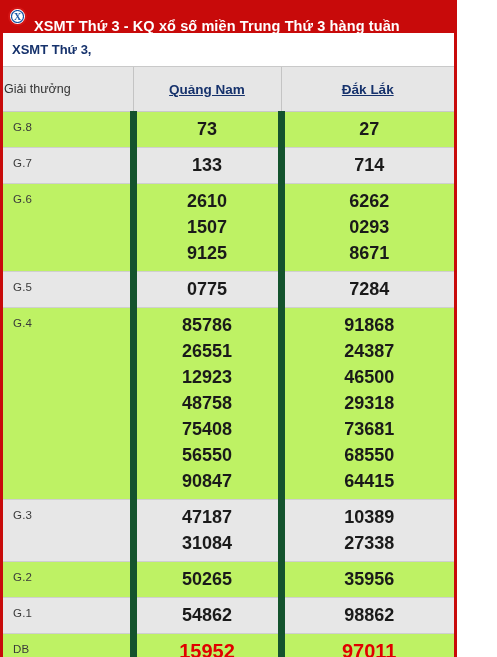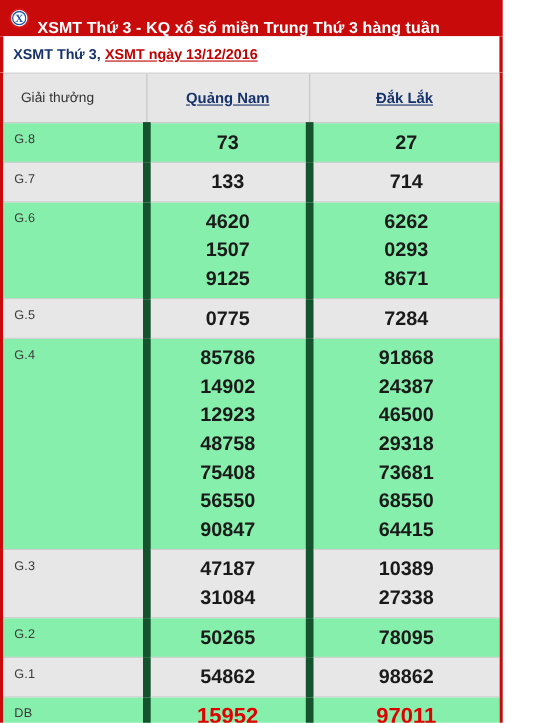--- a/index.html
+++ b/index.html
@@ -96,40 +96,40 @@
 
   thead th {
     background: #e6e6e6;
     border-top: 1px solid #c9c9c9;
     border-bottom: 1px solid #c9c9c9;
     height: 44px;
     font-size: 13px;
   }
   thead th.h-label {
     text-align: left;
-    padding-left: 16px;
+    padding-left: 1px;
     color: #333333;
     font-weight: normal;
     font-size: 12.5px;
   }
   thead th.h-prov {
     text-align: center;
     border-left: 1px solid #c4c4c4;
   }
   thead th.h-prov a {
     color: #16326c;
     text-decoration: underline;
     font-weight: bold;
     font-size: 13.5px;
     cursor: pointer;
     text-align: right;
   }
 
   tbody tr.shaded > td { background: #e7e7e7; }
-  tbody tr.plainrow > td { background: #86efac; }
+  tbody tr.plainrow > td { background: #bef264; }
 
   tbody td.lbl {
     font-size: 11.5px;
     color: #3a3a3a;
     padding-left: 10px;
     text-align: left;
     vertical-align: top;
     padding-top: 9px;
     letter-spacing: 0.2px;
   }
@@ -157,21 +157,20 @@
       <svg width="13" height="13" viewBox="0 0 13 13">
         <circle cx="6.5" cy="6.5" r="6" fill="#ffffff" stroke="#1b57a5" stroke-width="1.2"></circle>
         <text x="6.5" y="9.7" font-family="Liberation Serif, serif" font-size="10" font-weight="bold" fill="#1b57a5" text-anchor="middle">X</text>
       </svg>
     </span>
     <span class="titlebar-text">XSMT Thứ 3 - KQ xổ số miền Trung Thứ 3 hàng tuần</span>
   </div>
 
   <div class="subhead">
     <span class="plain">XSMT Thứ 3,</span>
-    <span class="datelink">XSMT ngày 13/12/2016</span>
   </div>
 
   <div class="table-wrap">
     <table class="results">
       <colgroup>
         <col class="col-label">
         <col class="col-a">
         <col class="col-b">
       </colgroup>
       <thead>
@@ -200,21 +199,21 @@
             <td class="nums">
               <span class="n">133</span>
             </td>
             <td class="nums">
               <span class="n">714</span>
             </td>
           </tr>
           <tr class="plainrow rowsep">
             <td class="lbl">G.6</td>
             <td class="nums">
-              <span class="n">4620</span>
+              <span class="n">2610</span>
               <span class="n">1507</span>
               <span class="n">9125</span>
             </td>
             <td class="nums">
               <span class="n">6262</span>
               <span class="n">0293</span>
               <span class="n">8671</span>
             </td>
           </tr>
           <tr class="shaded rowsep">
@@ -223,21 +222,21 @@
               <span class="n">0775</span>
             </td>
             <td class="nums">
               <span class="n">7284</span>
             </td>
           </tr>
           <tr class="plainrow rowsep">
             <td class="lbl">G.4</td>
             <td class="nums">
               <span class="n">85786</span>
-              <span class="n">14902</span>
+              <span class="n">26551</span>
               <span class="n">12923</span>
               <span class="n">48758</span>
               <span class="n">75408</span>
               <span class="n">56550</span>
               <span class="n">90847</span>
             </td>
             <td class="nums">
               <span class="n">91868</span>
               <span class="n">24387</span>
               <span class="n">46500</span>
@@ -257,21 +256,21 @@
               <span class="n">10389</span>
               <span class="n">27338</span>
             </td>
           </tr>
           <tr class="plainrow rowsep">
             <td class="lbl">G.2</td>
             <td class="nums">
               <span class="n">50265</span>
             </td>
             <td class="nums">
-              <span class="n">78095</span>
+              <span class="n">35956</span>
             </td>
           </tr>
           <tr class="shaded rowsep">
             <td class="lbl">G.1</td>
             <td class="nums">
               <span class="n">54862</span>
             </td>
             <td class="nums">
               <span class="n">98862</span>
             </td>

